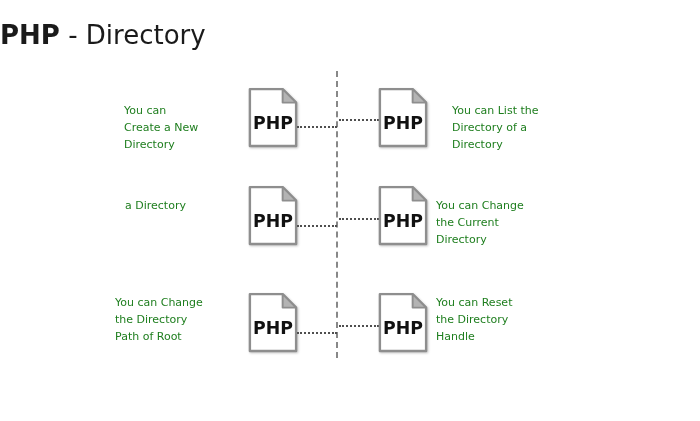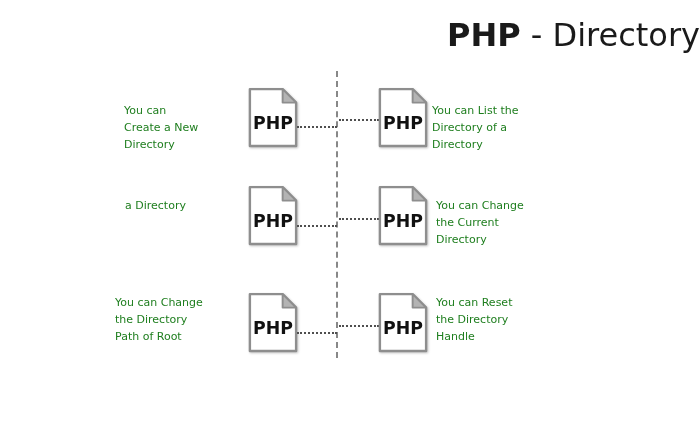--- a/index.html
+++ b/index.html
@@ -14,22 +14,22 @@
     background: #ffffff;
     font-family: "DejaVu Sans", "Liberation Sans", sans-serif;
     overflow: hidden;
   }
   
   .title {
     position: absolute;
     top: 19px;
     left: 0;
     width: 700px;
-    text-align: right;
-    font-size: 32px;
+    text-align: left;
+    font-size: 26px;
     line-height: 33px;
     color: #1a1a1a;
     letter-spacing: 0px;
   }
   .title .bold { font-weight: bold; }
   
   .spine {
     position: absolute;
     left: 336px;
     top: 71px;
@@ -68,21 +68,21 @@
   .conn-r.r3 { top: 325px; }
   
   .lbl {
     position: absolute;
     color: #1e7e1e;
     font-size: 11px;
     line-height: 17px;
     white-space: nowrap;
   }
   .lbl-l1 { left: 124px; top: 102px; }
-  .lbl-r1 { left: 432px; top: 102px; }
+  .lbl-r1 { left: 452px; top: 102px; }
   .lbl-l2 { left: 125px; top: 197px; }
   .lbl-r2 { left: 436px; top: 197px; }
   .lbl-l3 { left: 115px; top: 294px; }
   .lbl-r3 { left: 436px; top: 294px; }
 </style>
 </head>
 <body>
 
 <div id="stage">
 

